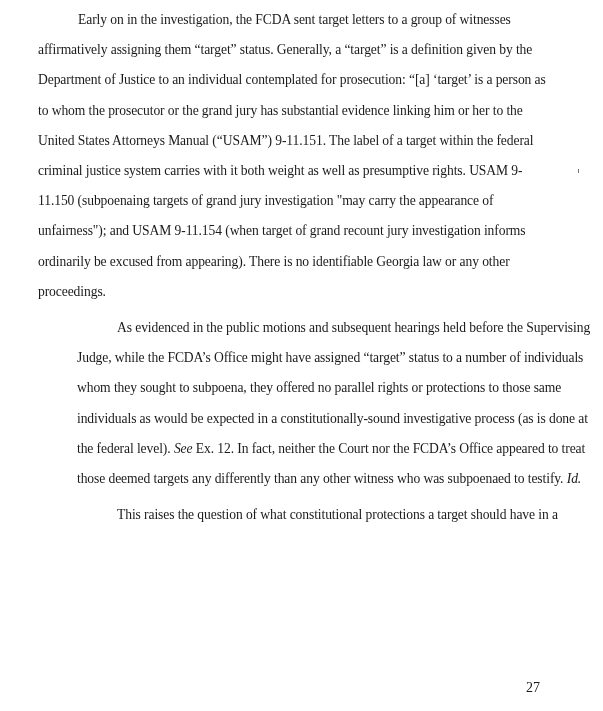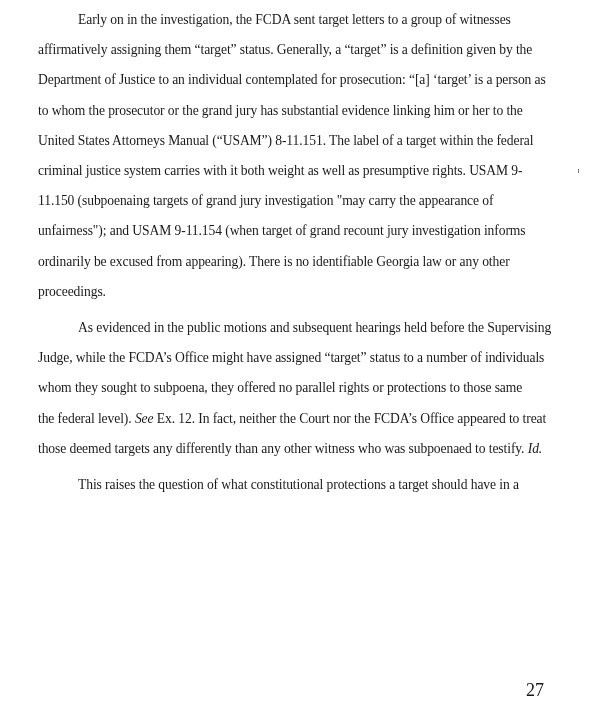--- a/index.html
+++ b/index.html
@@ -24,35 +24,36 @@
     .para {
       margin: 0;
       font-size: 13.6px;
       line-height: 30.2px;
       text-align: left;
       text-indent: 40px;
       letter-spacing: -0.1px;
     }
     .para + .para {
       margin-top: 6px;
+      margin-left: 39px;
     }
     .line {
       display: block;
       white-space: nowrap;
     }
     .line.first {
       padding-left: 40px;
     }
     .para .line { text-indent: 0; }
     em { font-style: italic; }
     .page-number {
       position: absolute;
       left: 526px;
       top: 680px;
-      font-size: 18px;
+      font-size: 14px;
       font-family: "Liberation Serif", "DejaVu Serif", serif;
     }
     .margin-mark {
       position: absolute;
       left: 578px;
       top: 169px;
       width: 1px;
       height: 4px;
       background: #777;
     }
@@ -60,32 +61,33 @@
 </head>
 <body>
 
 <div class="page">
 
   <p class="para">
     <span class="line first">Early on in the investigation, the FCDA sent target letters to a group of witnesses</span>
     <span class="line">affirmatively assigning them “target” status. Generally, a “target” is a definition given by the</span>
     <span class="line">Department of Justice to an individual contemplated for prosecution: “[a] ‘target’ is a person as</span>
     <span class="line">to whom the prosecutor or the grand jury has substantial evidence linking him or her to the</span>
-    <span class="line">United States Attorneys Manual (“USAM”) 8-11.151. The label of a target within the federal</span>
+    <span class="line">United States Attorneys Manual (“USAM”) 9-11.151. The label of a target within the federal</span>
     <span class="line">criminal justice system carries with it both weight as well as presumptive rights. USAM 9-</span>
     <span class="line">11.150 (subpoenaing targets of grand jury investigation "may carry the appearance of</span>
     <span class="line">unfairness"); and USAM 9-11.154 (when target of grand recount jury investigation informs</span>
     <span class="line">ordinarily be excused from appearing). There is no identifiable Georgia law or any other</span>
     <span class="line">proceedings.</span>
   </p>
 
   <p class="para">
     <span class="line first">As evidenced in the public motions and subsequent hearings held before the Supervising</span>
     <span class="line">Judge, while the FCDA’s Office might have assigned “target” status to a number of individuals</span>
     <span class="line">whom they sought to subpoena, they offered no parallel rights or protections to those same</span>
+    <span class="line">individuals as would be expected in a constitutionally-sound investigative process (as is done at</span>
     <span class="line"><span>the federal level). </span><em>See</em><span> Ex. 12. In fact, neither the Court nor the FCDA’s Office appeared to treat</span></span>
     <span class="line"><span>those deemed targets any differently than any other witness who was subpoenaed to testify. </span><em>Id.</em></span>
   </p>
 
   <p class="para">
     <span class="line first">This raises the question of what constitutional protections a target should have in a</span>
   </p>
 
 </div>
 

